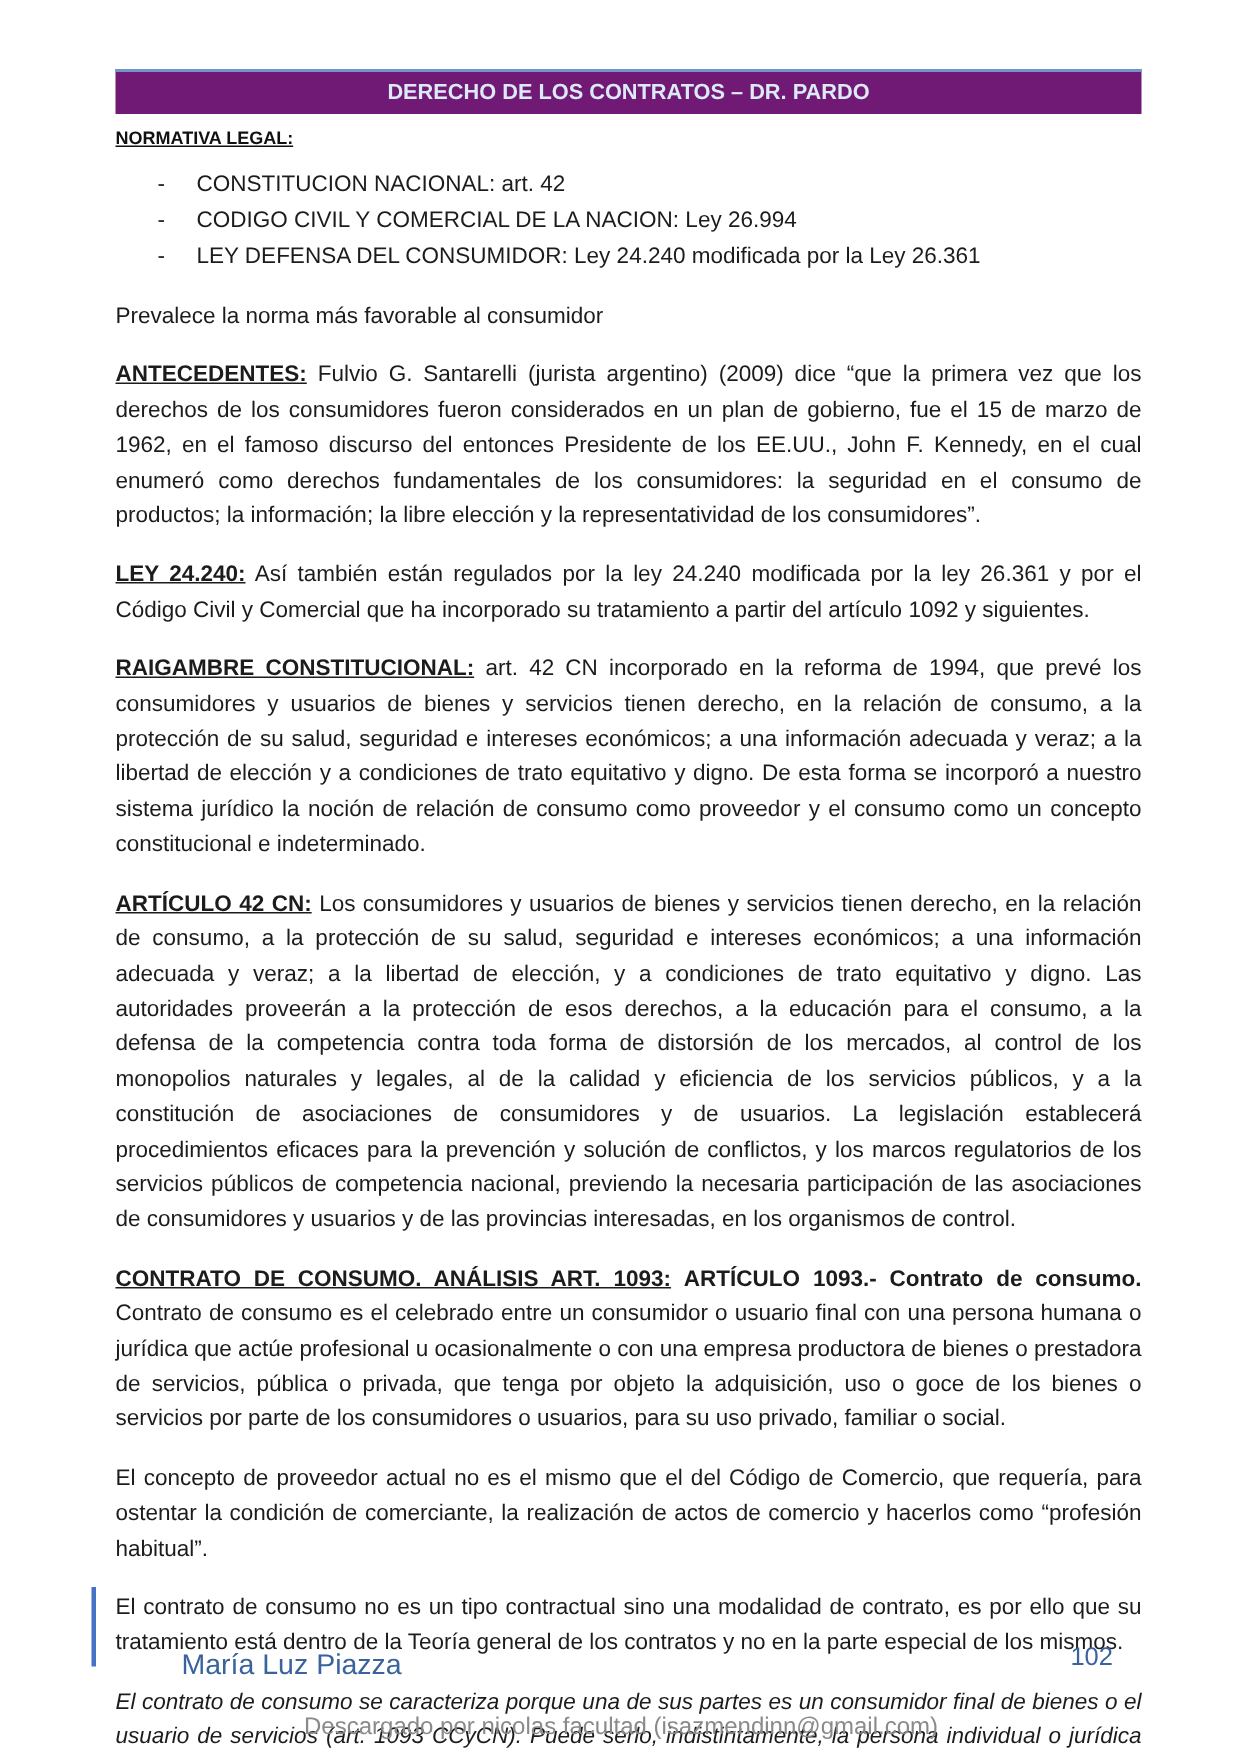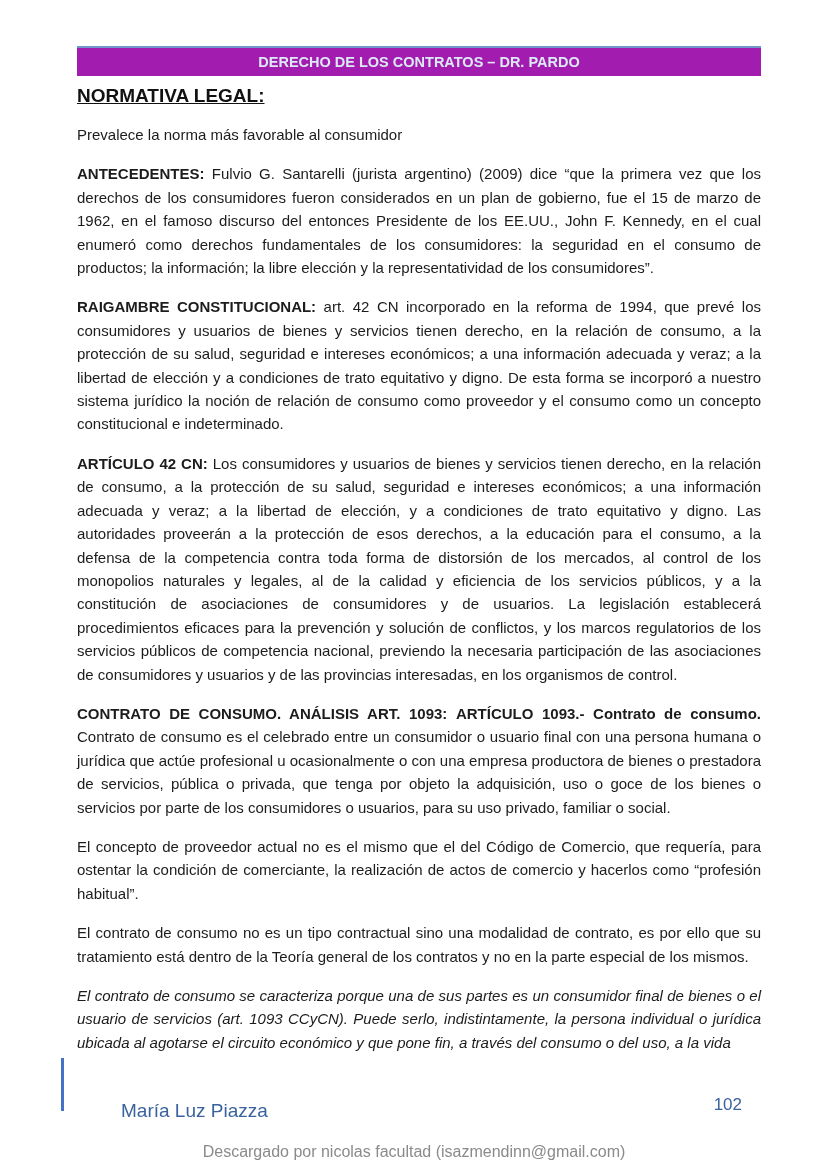--- a/index.html
+++ b/index.html
@@ -15,32 +15,32 @@
     color: #1c1c1c;
     overflow: hidden;
   }
   .content {
     position: absolute;
     top: 46px;
     left: 77px;
     width: 684px;
   }
   .title-bar {
-    background: #a21caf;
+    background: #701a75;
     border-top: 2px solid #6f97c9;
     height: 28px;
     line-height: 28px;
     text-align: center;
     color: #dce9f7;
     font-weight: bold;
     font-size: 14.5px;
   }
   .section-heading {
     margin-top: 9px;
-    font-size: 19px;
+    font-size: 12px;
     font-weight: bold;
     text-decoration: underline;
     color: #111;
   }
   ul.norm-list {
     list-style: none;
     margin: 12px 0 14px 0;
     padding: 0 0 0 28px;
   }
   ul.norm-list li {
@@ -55,20 +55,21 @@
   }
   p {
     font-size: 15px;
     line-height: 23.4px;
     text-align: justify;
     margin: 16px 0 12px 0;
   }
   p.single-line { text-align: left; }
   .lead {
     font-weight: bold;
+    text-decoration: underline;
   }
   .bold-run { font-weight: bold; }
   .italic-par { font-style: italic; }
   .author-line {
     position: absolute;
     top: 1058px;
     left: 61px;
     width: 3px;
     height: 53px;
     background: #4472c4;
@@ -99,25 +100,37 @@
 </style>
 </head>
 <body>
 
 <div class="content">
 
   <div class="title-bar">DERECHO DE LOS CONTRATOS – DR. PARDO</div>
 
   <div class="section-heading">NORMATIVA LEGAL:</div>
 
+  <ul class="norm-list">
+    <li>
+        <span>CONSTITUCION NACIONAL: art. 42</span>
+      </li>
+    <li>
+        <span>CODIGO CIVIL Y COMERCIAL DE LA NACION: Ley 26.994</span>
+      </li>
+    <li>
+        <span>LEY DEFENSA DEL CONSUMIDOR:  Ley 24.240 modificada por la Ley 26.361</span>
+      </li>
+  </ul>
 
   <p class="single-line">Prevalece la norma más favorable al consumidor</p>
 
   <p><span class="lead">ANTECEDENTES:</span> <span>Fulvio G. Santarelli (jurista argentino) (2009) dice “que la primera vez que los derechos de los consumidores fueron considerados en un plan de gobierno, fue el 15 de marzo de 1962, en el famoso discurso del entonces Presidente de los EE.UU., John F. Kennedy, en el cual enumeró como derechos fundamentales de los consumidores: la seguridad en el consumo de productos; la información; la libre elección y la representatividad de los consumidores”.</span></p>
 
+  <p><span class="lead">LEY 24.240:</span> <span>Así también están regulados por la ley 24.240 modificada por la ley 26.361 y por el Código Civil y Comercial que ha incorporado su tratamiento a partir del artículo 1092 y siguientes.</span></p>
 
   <p><span class="lead">RAIGAMBRE CONSTITUCIONAL:</span> <span>art. 42 CN incorporado en la reforma de 1994, que prevé los consumidores y usuarios de bienes y servicios tienen derecho, en la relación de consumo, a la protección de su salud, seguridad e intereses económicos; a una información adecuada y veraz; a la libertad de elección y a condiciones de trato equitativo y digno. De esta forma se incorporó a nuestro sistema jurídico la noción de relación de consumo como proveedor y el consumo como un concepto constitucional e indeterminado.</span></p>
 
   <p><span class="lead">ARTÍCULO 42 CN:</span> <span>Los consumidores y usuarios de bienes y servicios tienen derecho, en la relación de consumo, a la protección de su salud, seguridad e intereses económicos; a una información adecuada y veraz; a la libertad de elección, y a condiciones de trato equitativo y digno. Las autoridades proveerán a la protección de esos derechos, a la educación para el consumo, a la defensa de la competencia contra toda forma de distorsión de los mercados, al control de los monopolios naturales y legales, al de la calidad y eficiencia de los servicios públicos, y a la constitución de asociaciones de consumidores y de usuarios. La legislación establecerá procedimientos eficaces para la prevención y solución de conflictos, y los marcos regulatorios de los servicios públicos de competencia nacional, previendo la necesaria participación de las asociaciones de consumidores y usuarios y de las provincias interesadas, en los organismos de control.</span></p>
 
   <p><span class="lead">CONTRATO DE CONSUMO. ANÁLISIS ART. 1093:</span> <span class="bold-run">ARTÍCULO 1093.- Contrato de consumo.</span> <span>Contrato de consumo es el celebrado entre un consumidor o usuario final con una persona humana o jurídica que actúe profesional u ocasionalmente o con una empresa productora de bienes o prestadora de servicios, pública o privada, que tenga por objeto la adquisición, uso o goce de los bienes o servicios por parte de los consumidores o usuarios, para su uso privado, familiar o social.</span></p>
 
   <p><span>El concepto de proveedor actual no es el mismo que el del Código de Comercio, que requería, para ostentar la condición de comerciante, la realización de actos de comercio y hacerlos como “profesión habitual”.</span></p>
 
   <p><span>El contrato de consumo no es un tipo contractual sino una modalidad de contrato, es por ello que su tratamiento está dentro de la Teoría general de los contratos y no en la parte especial de los mismos.</span></p>

